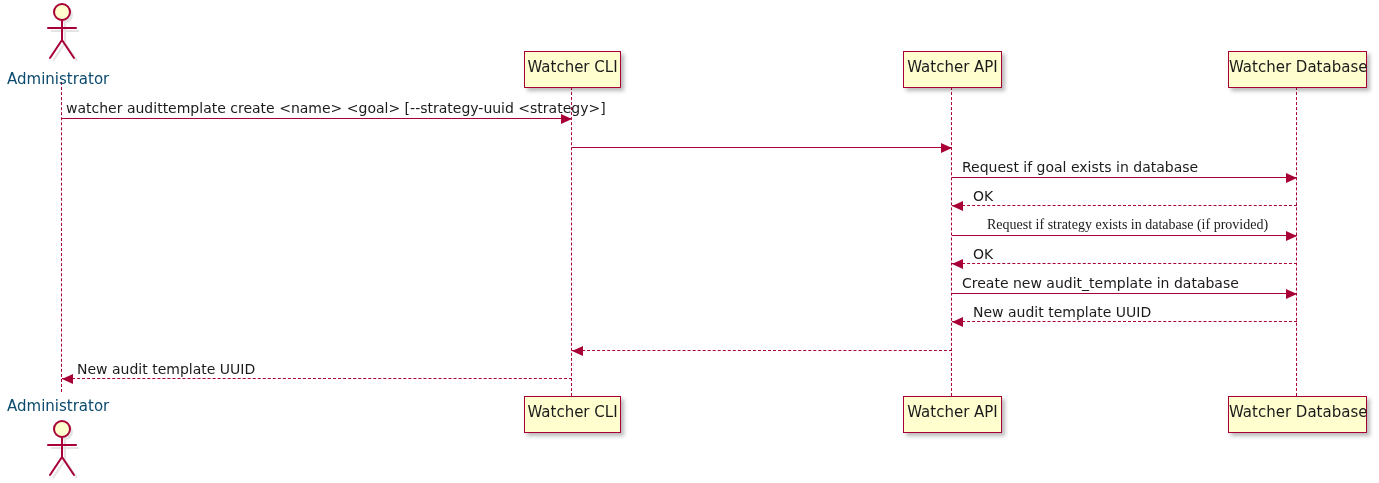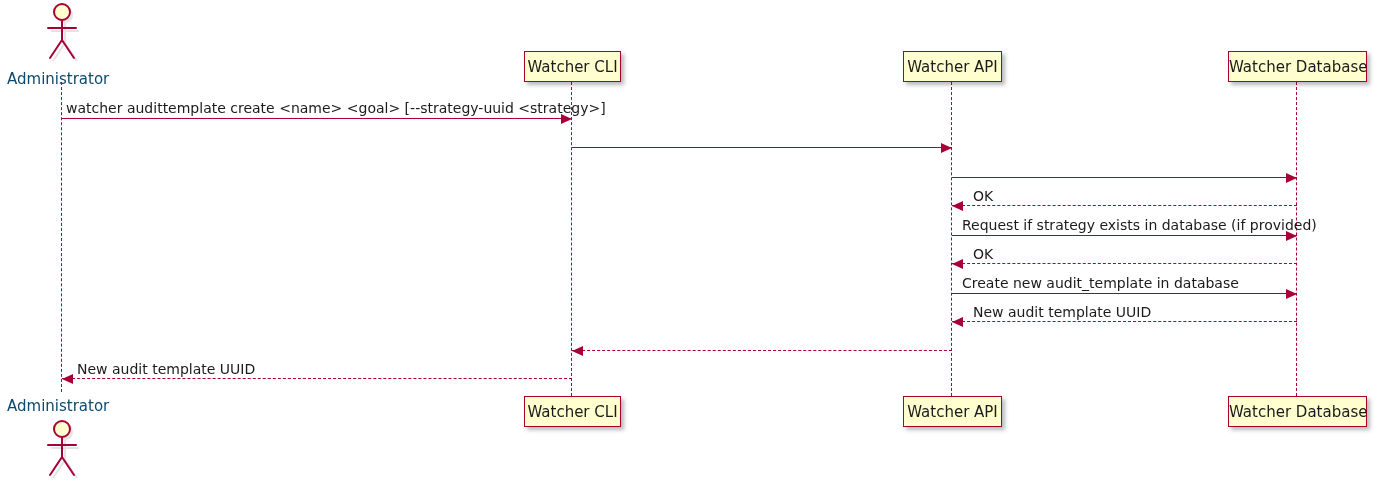--- a/index.html
+++ b/index.html
@@ -27,21 +27,21 @@
   .lifeline {
     position: absolute;
     width: 0;
     border-left: 1.6px dashed #A80036;
   }
   .pbox {
     position: absolute;
     background: #FEFECE;
     border: 1.6px solid #A80036;
     box-shadow: 3px 3px 4px rgba(40,40,40,0.32);
-    height: 31px;
+    height: 37px;
     line-height: 31px;
     text-align: center;
     font-size: 15px;
     color: #1B1B1B;
     white-space: nowrap;
     box-sizing: border-box;
   }
   .actor-label {
     position: absolute;
     font-size: 15px;
@@ -123,26 +123,27 @@
   </div>
 
   <div class="layer" id="messages">
       <div class="arrow-line" style="left: 62px; top: 118px; width: 510px;"></div>
       <div class="arrow-head right" style="top: 113.8px; left: 561px;"></div>
       <div class="msg-label" style="left: 66px; top: 100px;">watcher audittemplate create &lt;name&gt; &lt;goal&gt; [--strategy-uuid &lt;strategy&gt;]</div>
       <div class="arrow-line" style="left: 572px; top: 147px; width: 380px;"></div>
       <div class="arrow-head right" style="top: 142.8px; left: 941px;"></div>
       <div class="arrow-line" style="left: 952px; top: 177px; width: 345px;"></div>
       <div class="arrow-head right" style="top: 172.8px; left: 1286px;"></div>
+      <div class="msg-label" style="left: 962px; top: 159px;">Request if goal exists in database</div>
       <div class="arrow-line dotted" style="left: 952px; top: 205px; width: 345px;"></div>
       <div class="arrow-head left" style="top: 200.8px; left: 952px;"></div>
       <div class="msg-label" style="left: 973px; top: 188px;">OK</div>
       <div class="arrow-line" style="left: 952px; top: 235px; width: 345px;"></div>
       <div class="arrow-head right" style="top: 230.8px; left: 1286px;"></div>
-      <div class="msg-label" style="left: 962px; top: 217px;">Request if strategy exists in database (if provided)</div>
+      <div class="msg-label" style="left: 987px; top: 217px; font-family: Liberation Serif, serif;">Request if strategy exists in database (if provided)</div>
       <div class="arrow-line dotted" style="left: 952px; top: 263px; width: 345px;"></div>
       <div class="arrow-head left" style="top: 258.8px; left: 952px;"></div>
       <div class="msg-label" style="left: 973px; top: 246px;">OK</div>
       <div class="arrow-line" style="left: 952px; top: 293px; width: 345px;"></div>
       <div class="arrow-head right" style="top: 288.8px; left: 1286px;"></div>
       <div class="msg-label" style="left: 962px; top: 275px;">Create new audit_template in database</div>
       <div class="arrow-line dotted" style="left: 952px; top: 321px; width: 345px;"></div>
       <div class="arrow-head left" style="top: 316.8px; left: 952px;"></div>
       <div class="msg-label" style="left: 973px; top: 304px;">New audit template UUID</div>
       <div class="arrow-line dotted" style="left: 572px; top: 350px; width: 380px;"></div>

